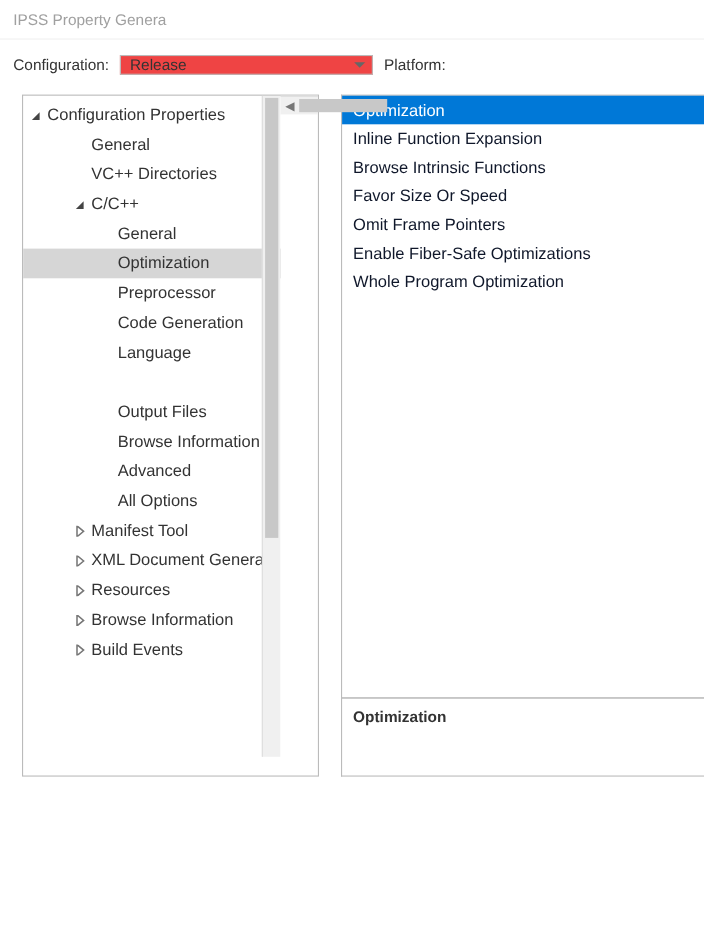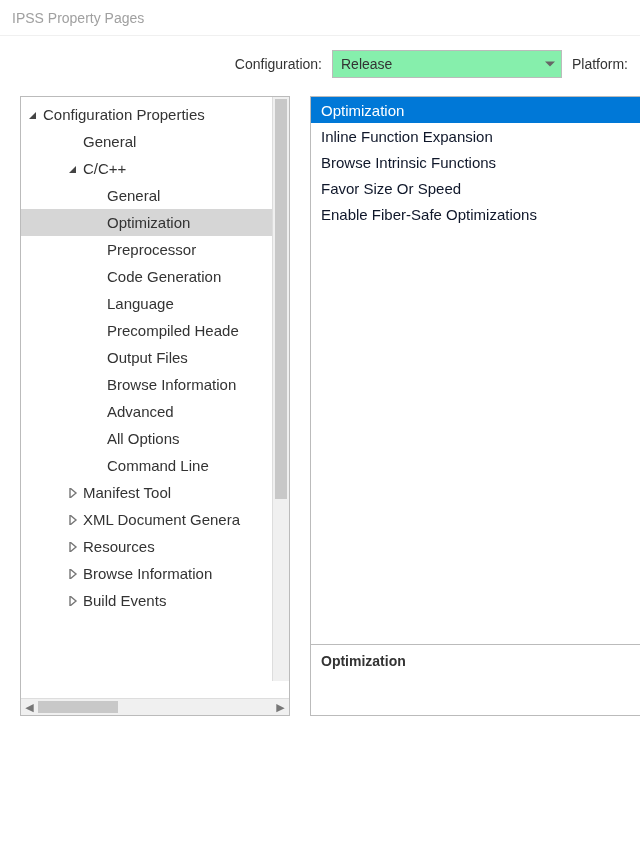--- a/index.html
+++ b/index.html
@@ -20,28 +20,27 @@
       color: #a0a0a0;
       font-size: 14px;
       border-bottom: 1px solid #f0f0f0;
     }
     .toolbar {
       display: flex;
       align-items: center;
       gap: 10px;
       padding: 14px 12px 10px 12px;
       font-size: 14px;
-      justify-content: flex-end;
     }
     .toolbar label { color: #333; }
     .dropdown {
       position: relative;
       border: 1px solid #bbb;
-      background: #86efac;
-      height: 28px;
+      background: #ef4444;
+      height: 18px;
       display: flex;
       align-items: center;
       padding: 0 28px 0 8px;
       font-size: 14px;
       color: #333;
     }
     .dropdown .chev {
       position: absolute;
       right: 6px;
       top: 50%;
@@ -57,21 +56,20 @@
       display: flex;
       gap: 20px;
       padding: 8px 0 0 20px;
     }
     .tree-wrap {
       width: 270px;
       height: 620px;
       border: 1px solid #bbb;
       position: relative;
       display: flex;
-      flex-direction: column;
     }
     .tree-scroll {
       flex: 1;
       overflow: hidden;
       position: relative;
     }
     .tree {
       padding: 4px 0;
       font-size: 15px;
       color: #333;
@@ -167,21 +165,21 @@
       color: #333;
       height: 72px;
     }
     .desc-title { font-weight: 600; margin-bottom: 2px; }
     .desc-text { white-space: nowrap; overflow: hidden; }
   </style>
 </head>
 <body>
 
 <div class="titlebar">
-  <span>IPSS Property Pages</span>
+  <span>IPSS Property Genera</span>
 </div>
 
 <div class="toolbar">
   <label>Configuration:</label>
   <div class="dropdown config-dd">
     <span>Release</span>
     <span class="chev"></span>
   </div>
   <label>Platform:</label>
 </div>
@@ -199,20 +197,25 @@
             </span>
           <span>Configuration Properties</span>
         </div>
       <div class="tree-item">
             <span class="spacer" style="width: 40px;"></span>
             <span class="expander"></span>
             <span>General</span>
           </div>
           <div class="tree-item">
             <span class="spacer" style="width: 40px;"></span>
+            <span class="expander"></span>
+            <span>VC++ Directories</span>
+          </div>
+          <div class="tree-item">
+            <span class="spacer" style="width: 40px;"></span>
             <span class="expander">
               <svg width="10" height="10">
                 <path d="M8 2 L8 9 L1 9 Z" fill="#444"></path>
               </svg>
             </span>
             <span>C/C++</span>
           </div>
           <div class="tree-item">
             <span class="spacer" style="width: 64px;"></span>
             <span class="expander"></span>
@@ -234,46 +237,40 @@
             <span>Code Generation</span>
           </div>
           <div class="tree-item">
             <span class="spacer" style="width: 64px;"></span>
             <span class="expander"></span>
             <span>Language</span>
           </div>
           <div class="tree-item">
             <span class="spacer" style="width: 64px;"></span>
             <span class="expander"></span>
-            <span>Precompiled Heade</span>
           </div>
           <div class="tree-item">
             <span class="spacer" style="width: 64px;"></span>
             <span class="expander"></span>
             <span>Output Files</span>
           </div>
           <div class="tree-item">
             <span class="spacer" style="width: 64px;"></span>
             <span class="expander"></span>
             <span>Browse Information</span>
           </div>
           <div class="tree-item">
             <span class="spacer" style="width: 64px;"></span>
             <span class="expander"></span>
             <span>Advanced</span>
           </div>
           <div class="tree-item">
             <span class="spacer" style="width: 64px;"></span>
             <span class="expander"></span>
             <span>All Options</span>
-          </div>
-          <div class="tree-item">
-            <span class="spacer" style="width: 64px;"></span>
-            <span class="expander"></span>
-            <span>Command Line</span>
           </div>
           <div class="tree-item">
             <span class="spacer" style="width: 40px;"></span>
             <span class="expander">
               <svg width="10" height="10">
                 <path d="M2 0 L8 5 L2 10 Z" fill="none" stroke="#777" stroke-width="1.4"></path>
               </svg>
             </span>
             <span>Manifest Tool</span>
           </div>
@@ -338,21 +335,27 @@
         <div class="prop-row">
           <span>Inline Function Expansion</span>
         </div>
         <div class="prop-row">
           <span>Browse Intrinsic Functions</span>
         </div>
         <div class="prop-row">
           <span>Favor Size Or Speed</span>
         </div>
         <div class="prop-row">
+          <span>Omit Frame Pointers</span>
+        </div>
+        <div class="prop-row">
           <span>Enable Fiber-Safe Optimizations</span>
+        </div>
+        <div class="prop-row">
+          <span>Whole Program Optimization</span>
         </div>
       </div>
     <div class="desc-box">
       <div class="desc-title">Optimization</div>
     </div>
   </div>
 
 </div>
 
 </body></html>

